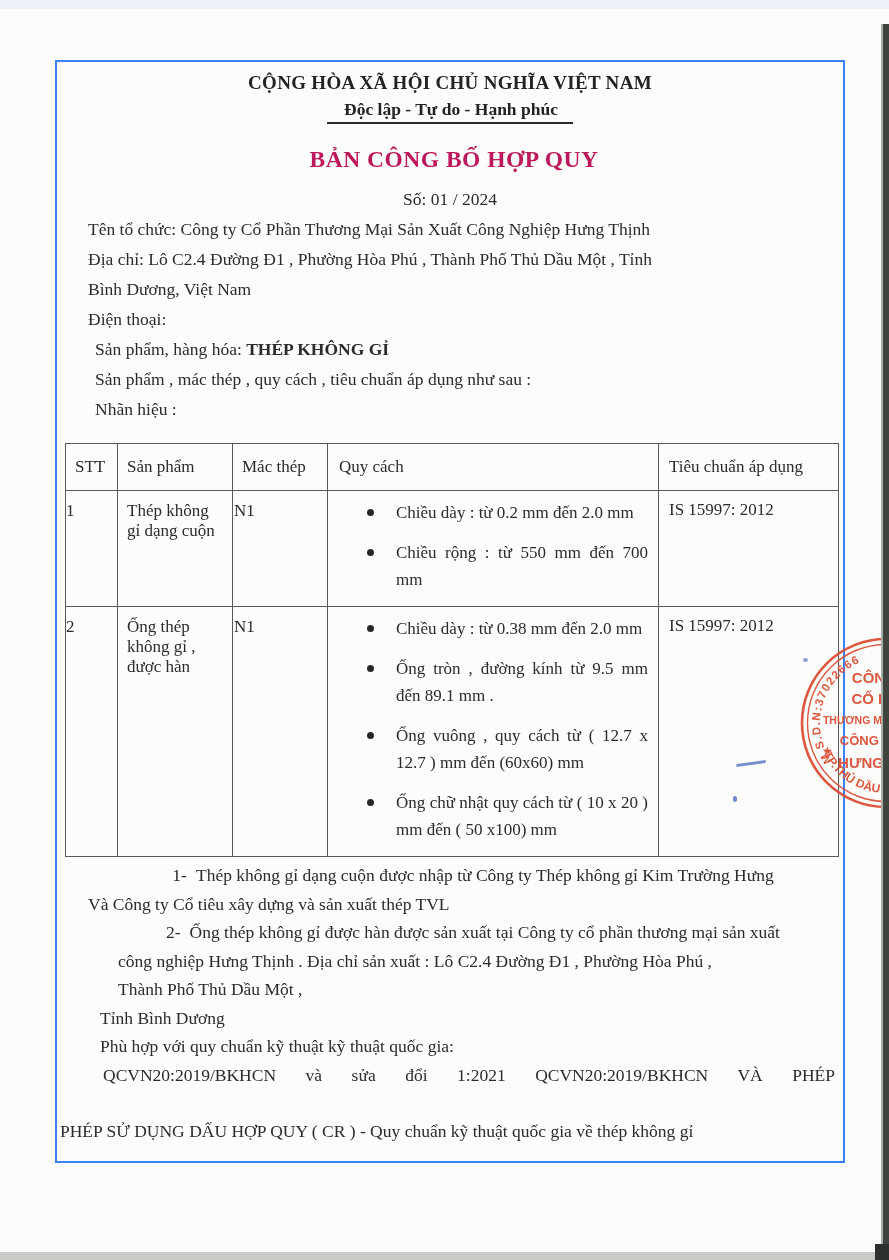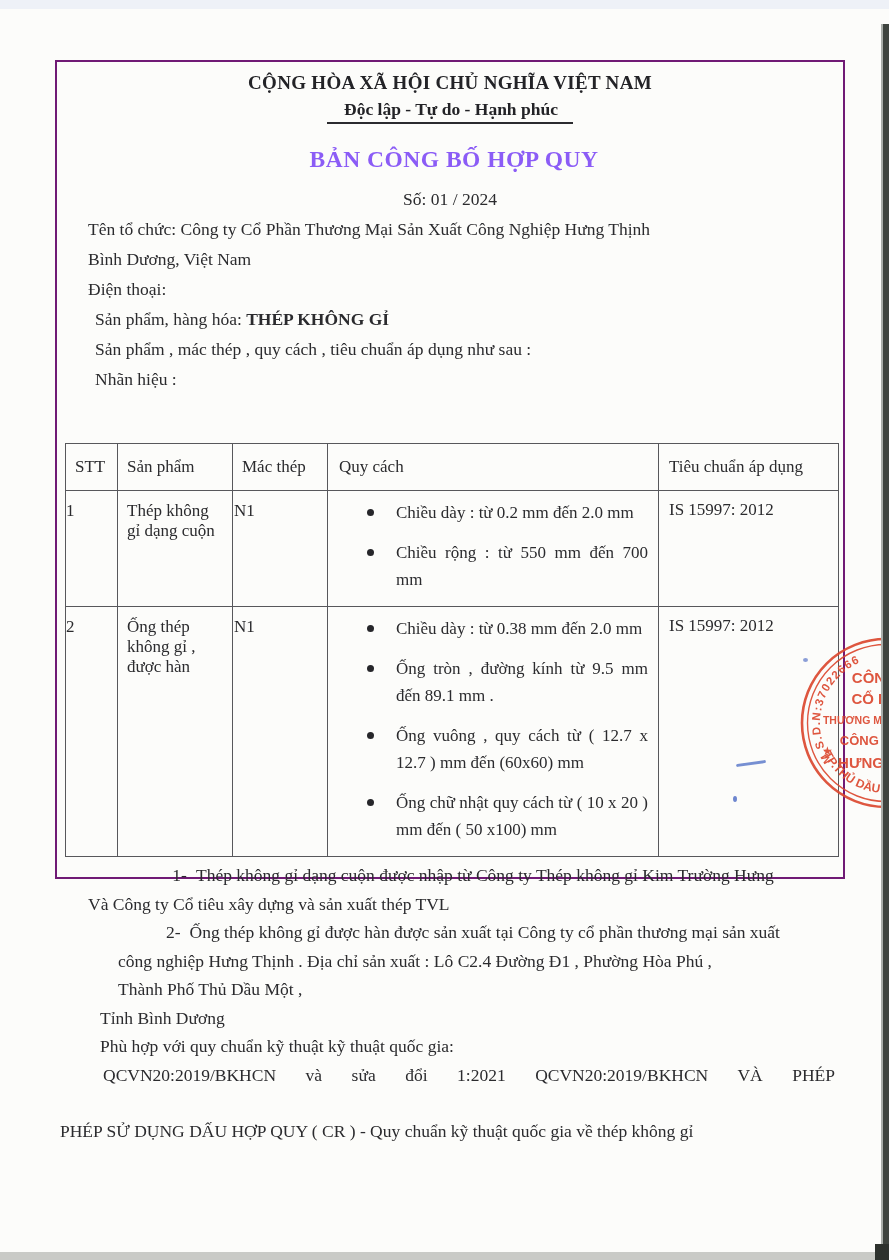--- a/index.html
+++ b/index.html
@@ -12,29 +12,29 @@
     color:#2b2b2e;
   }
   
   .strip-top{position:absolute;left:0;top:0;width:889px;height:9px;background:#eef1f7;}
   .strip-right{position:absolute;right:0;top:24px;width:6px;height:1236px;background:#3f443f;border-left:2px solid #a9ada9;z-index:10;}
   .strip-bottom{position:absolute;left:0;bottom:0;width:889px;height:8px;background:#c9cac6;z-index:9;}
   .corner-br{position:absolute;right:0;bottom:0;width:14px;height:16px;background:#2e322e;z-index:11;}
 
   .frame{
     position:absolute;left:55px;top:60px;
-    width:790px;height:819px;
-    border:2px solid #701a75;
+    width:790px;height:1103px;
+    border:2px solid #3b82f6;
     box-sizing:border-box;
   }
   .centered{position:absolute;left:0;right:0;text-align:center;}
   .nat-title{top:10px;font-size:19px;font-weight:bold;letter-spacing:.3px;color:#232327;}
   .motto-row{top:37px;}
   .motto{display:inline-block;font-size:17.5px;font-weight:bold;padding:0 15px 2px 17px;border-bottom:2.5px solid #2b2b2f;color:#232327;}
-  .doc-title{top:84px;font-size:23.5px;font-weight:bold;letter-spacing:.5px;color:#8b5cf6;padding-left:8px;}
+  .doc-title{top:84px;font-size:23.5px;font-weight:bold;letter-spacing:.5px;color:#be185d;padding-left:8px;}
   .doc-number{top:127px;font-size:17.5px;}
 
   .info{position:absolute;top:152px;left:31px;right:26px;font-size:17.5px;line-height:30px;}
   .info .ind{padding-left:7px;}
   .bold{font-weight:bold;}
 
   .tbl-wrap{position:absolute;top:381px;left:8px;width:773px;}
   table.spec{border-collapse:collapse;width:773px;table-layout:fixed;font-size:17px;color:#2b2b2e;}
   table.spec th,table.spec td{border:1.6px solid #57575b;vertical-align:top;font-weight:normal;text-align:left;box-sizing:border-box;}
   table.spec th{height:47px;vertical-align:middle;padding:0 0 0 9px;font-size:17px;}
@@ -79,20 +79,21 @@
 
     <div class="centered nat-title">CỘNG HÒA XÃ HỘI CHỦ NGHĨA VIỆT NAM</div>
     <div class="centered motto-row">
       <span class="motto">Độc lập - Tự do - Hạnh phúc</span>
     </div>
     <div class="centered doc-title">BẢN CÔNG BỐ HỢP QUY</div>
     <div class="centered doc-number">Số: 01 / 2024</div>
 
     <div class="info">
       <div>Tên tổ chức: Công ty Cổ Phần Thương Mại Sản Xuất Công Nghiệp Hưng Thịnh</div>
+      <div>Địa chỉ: Lô C2.4 Đường Đ1 , Phường Hòa Phú , Thành Phố Thủ Dầu Một , Tỉnh</div>
       <div>Bình Dương, Việt Nam</div>
       <div>Điện thoại:</div>
       <div class="ind"><span>Sản phẩm, hàng hóa: </span><span class="bold">THÉP KHÔNG GỈ</span></div>
       <div class="ind">Sản phẩm , mác thép , quy cách , tiêu chuẩn áp dụng như sau :</div>
       <div class="ind">Nhãn hiệu :</div>
     </div>
 
     <div class="tbl-wrap">
       <table class="spec">
         <colgroup>

